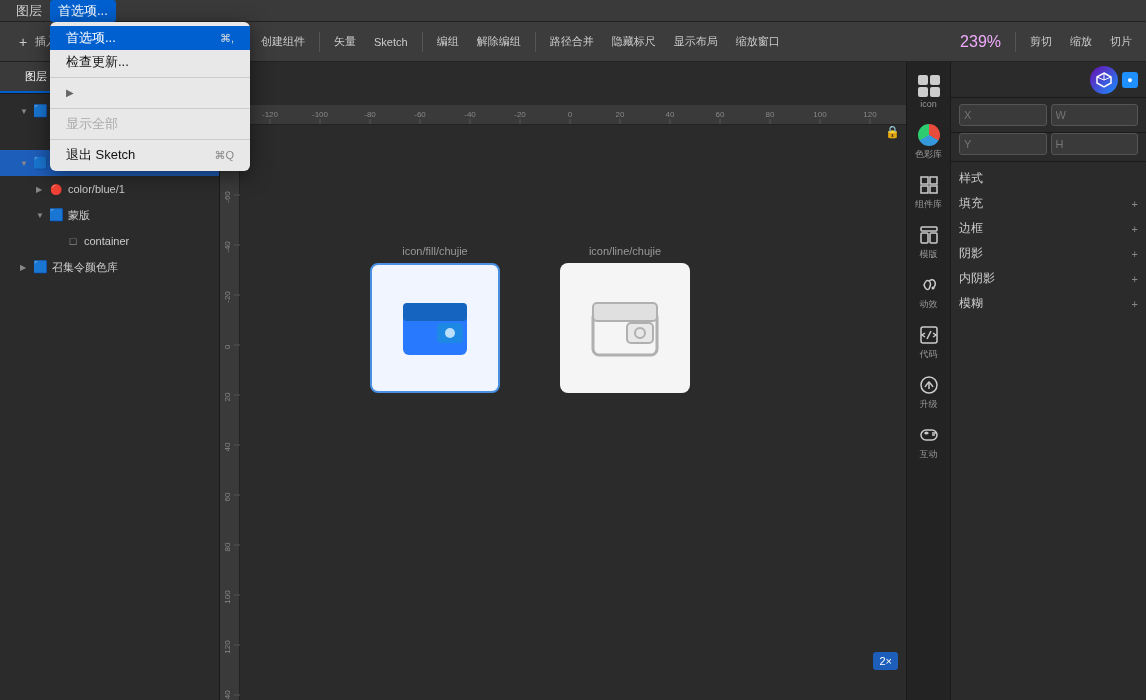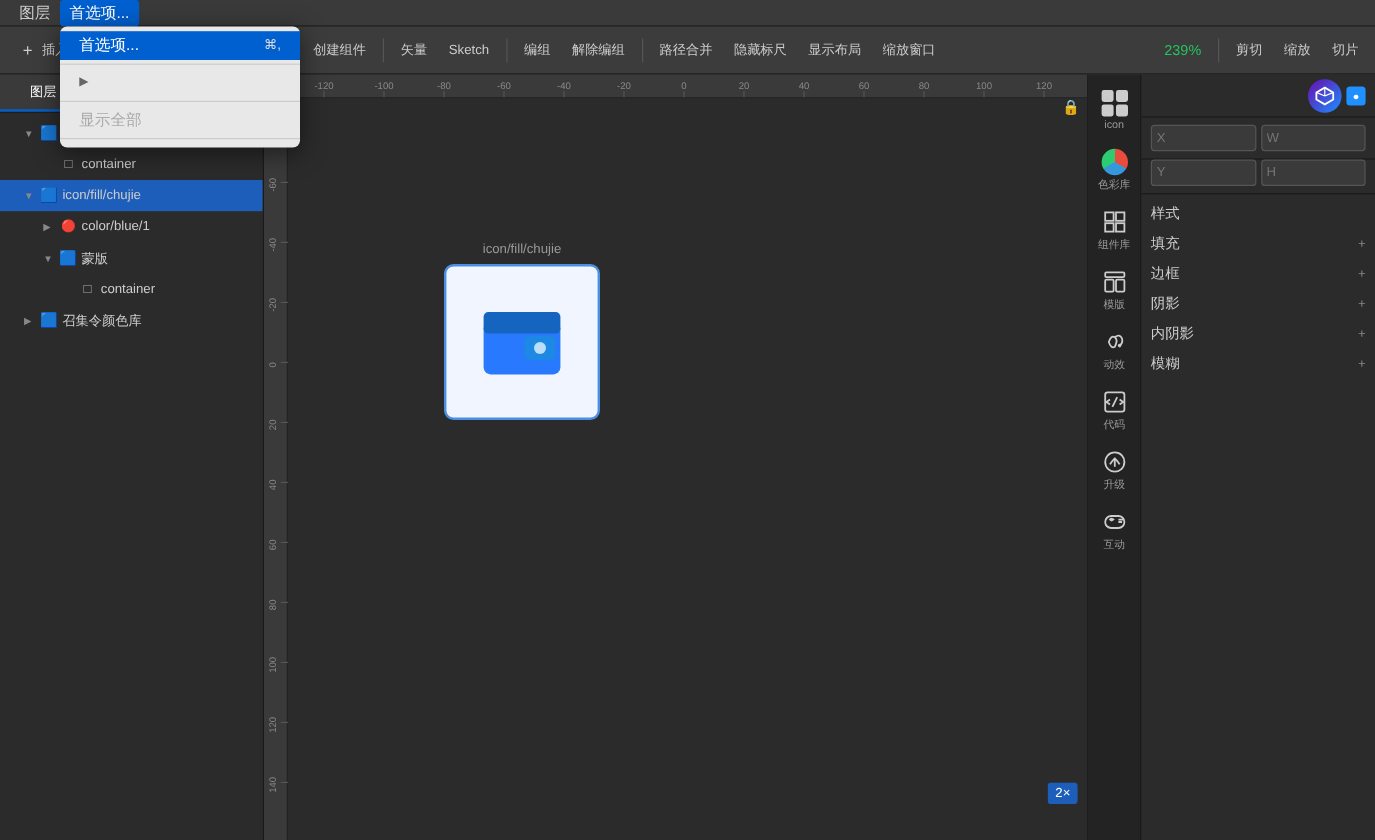--- a/index.html
+++ b/index.html
@@ -67,22 +67,22 @@
       height: 28px;
     }
     .toolbar-sep {
       width: 1px;
       height: 20px;
       background: #555;
       margin: 0 4px;
     }
     .toolbar-spacer { flex: 1; }
     .zoom-display {
-      font-size: 12px;
-      color: #22c55e;
+      font-size: 16px;
+      color: #f0abfc;
       padding: 0 8px;
     }
     .toolbar-icon {
       width: 18px;
       height: 18px;
       display: flex;
       align-items: center;
       justify-content: center;
       font-size: 14px;
     }
@@ -161,20 +161,21 @@
       font-size: 10px;
       color: #666;
     }
 
     
     .canvas-area {
       flex: 1;
       background: #2b2b2b;
       position: relative;
       overflow: hidden;
+      margin-top: 43px;
     }
     .ruler-top {
       position: absolute;
       top: 0; left: 20px; right: 0;
       height: 20px;
       background: #3a3a3a;
       border-bottom: 1px solid #222;
       display: flex;
       align-items: flex-end;
       overflow: hidden;
@@ -341,30 +342,38 @@
 <div class="menu-bar">
   <div class="menu-bar-item" style="font-size:13px; color:#ccc;">图层</div>
   <div class="menu-bar-item active" style="background:#0060d0; font-size:13px; position:relative;">
     <span>首选项...</span>
     
     <div class="dropdown-menu">
       <div class="dropdown-item highlighted">
         <span class="dropdown-item-label">首选项...</span>
         <span class="dropdown-item-shortcut">⌘,</span>
       </div>
+      <div class="dropdown-item">
+        <span class="dropdown-item-label">检查更新...</span>
+        <span class="dropdown-item-shortcut"></span>
+      </div>
       <div class="dropdown-sep"></div>
       <div class="dropdown-item">
         <span class="dropdown-submenu-arrow">▶</span>
       </div>
       <div class="dropdown-sep"></div>
       <div class="dropdown-item disabled">
         <span class="dropdown-item-label">显示全部</span>
         <span class="dropdown-item-shortcut"></span>
       </div>
       <div class="dropdown-sep"></div>
+      <div class="dropdown-item">
+        <span class="dropdown-item-label">退出 Sketch</span>
+        <span class="dropdown-item-shortcut">⌘Q</span>
+      </div>
     </div>
   </div>
 </div>
 
 <div class="toolbar">
   <div class="toolbar-btn">
     <span class="toolbar-icon">+</span>
     <span>插入</span>
   </div>
   <div class="toolbar-sep"></div>
@@ -567,20 +576,36 @@
 
               <rect x="8" y="10" width="64" height="18" rx="4" ry="4" fill="#1565c0"></rect>
 
               <rect x="42" y="30" width="26" height="20" rx="4" ry="4" fill="#1e88e5"></rect>
 
               <circle cx="55" cy="40" r="5" fill="#bbdefb"></circle>
             </svg>
           </div>
         </div>
 
+        <div class="icon-card">
+          <div class="icon-card-label">icon/line/chujie</div>
+          <div class="icon-card-box" style="background:#f5f5f5;">
+
+            <svg width="80" height="70" viewBox="0 0 80 70">
+
+              <rect x="8" y="18" width="64" height="44" rx="6" ry="6" fill="none" stroke="#b0b0b0" stroke-width="3"></rect>
+
+              <rect x="8" y="10" width="64" height="18" rx="4" ry="4" fill="#e0e0e0" stroke="#b0b0b0" stroke-width="2"></rect>
+
+              <rect x="42" y="30" width="26" height="20" rx="4" ry="4" fill="#e8e8e8" stroke="#b0b0b0" stroke-width="2"></rect>
+
+              <circle cx="55" cy="40" r="5" fill="none" stroke="#b0b0b0" stroke-width="2"></circle>
+            </svg>
+          </div>
+        </div>
       </div>
     </div>
   </div>
 
   <div class="right-panel">
 
     <div style="display:flex; height:100%;">
       <div style="width:44px; background:#232323; border-right:1px solid #1a1a1a; display:flex; flex-direction:column; align-items:center; padding:6px 0; gap:2px;">
 
         <div class="right-icon-btn">

